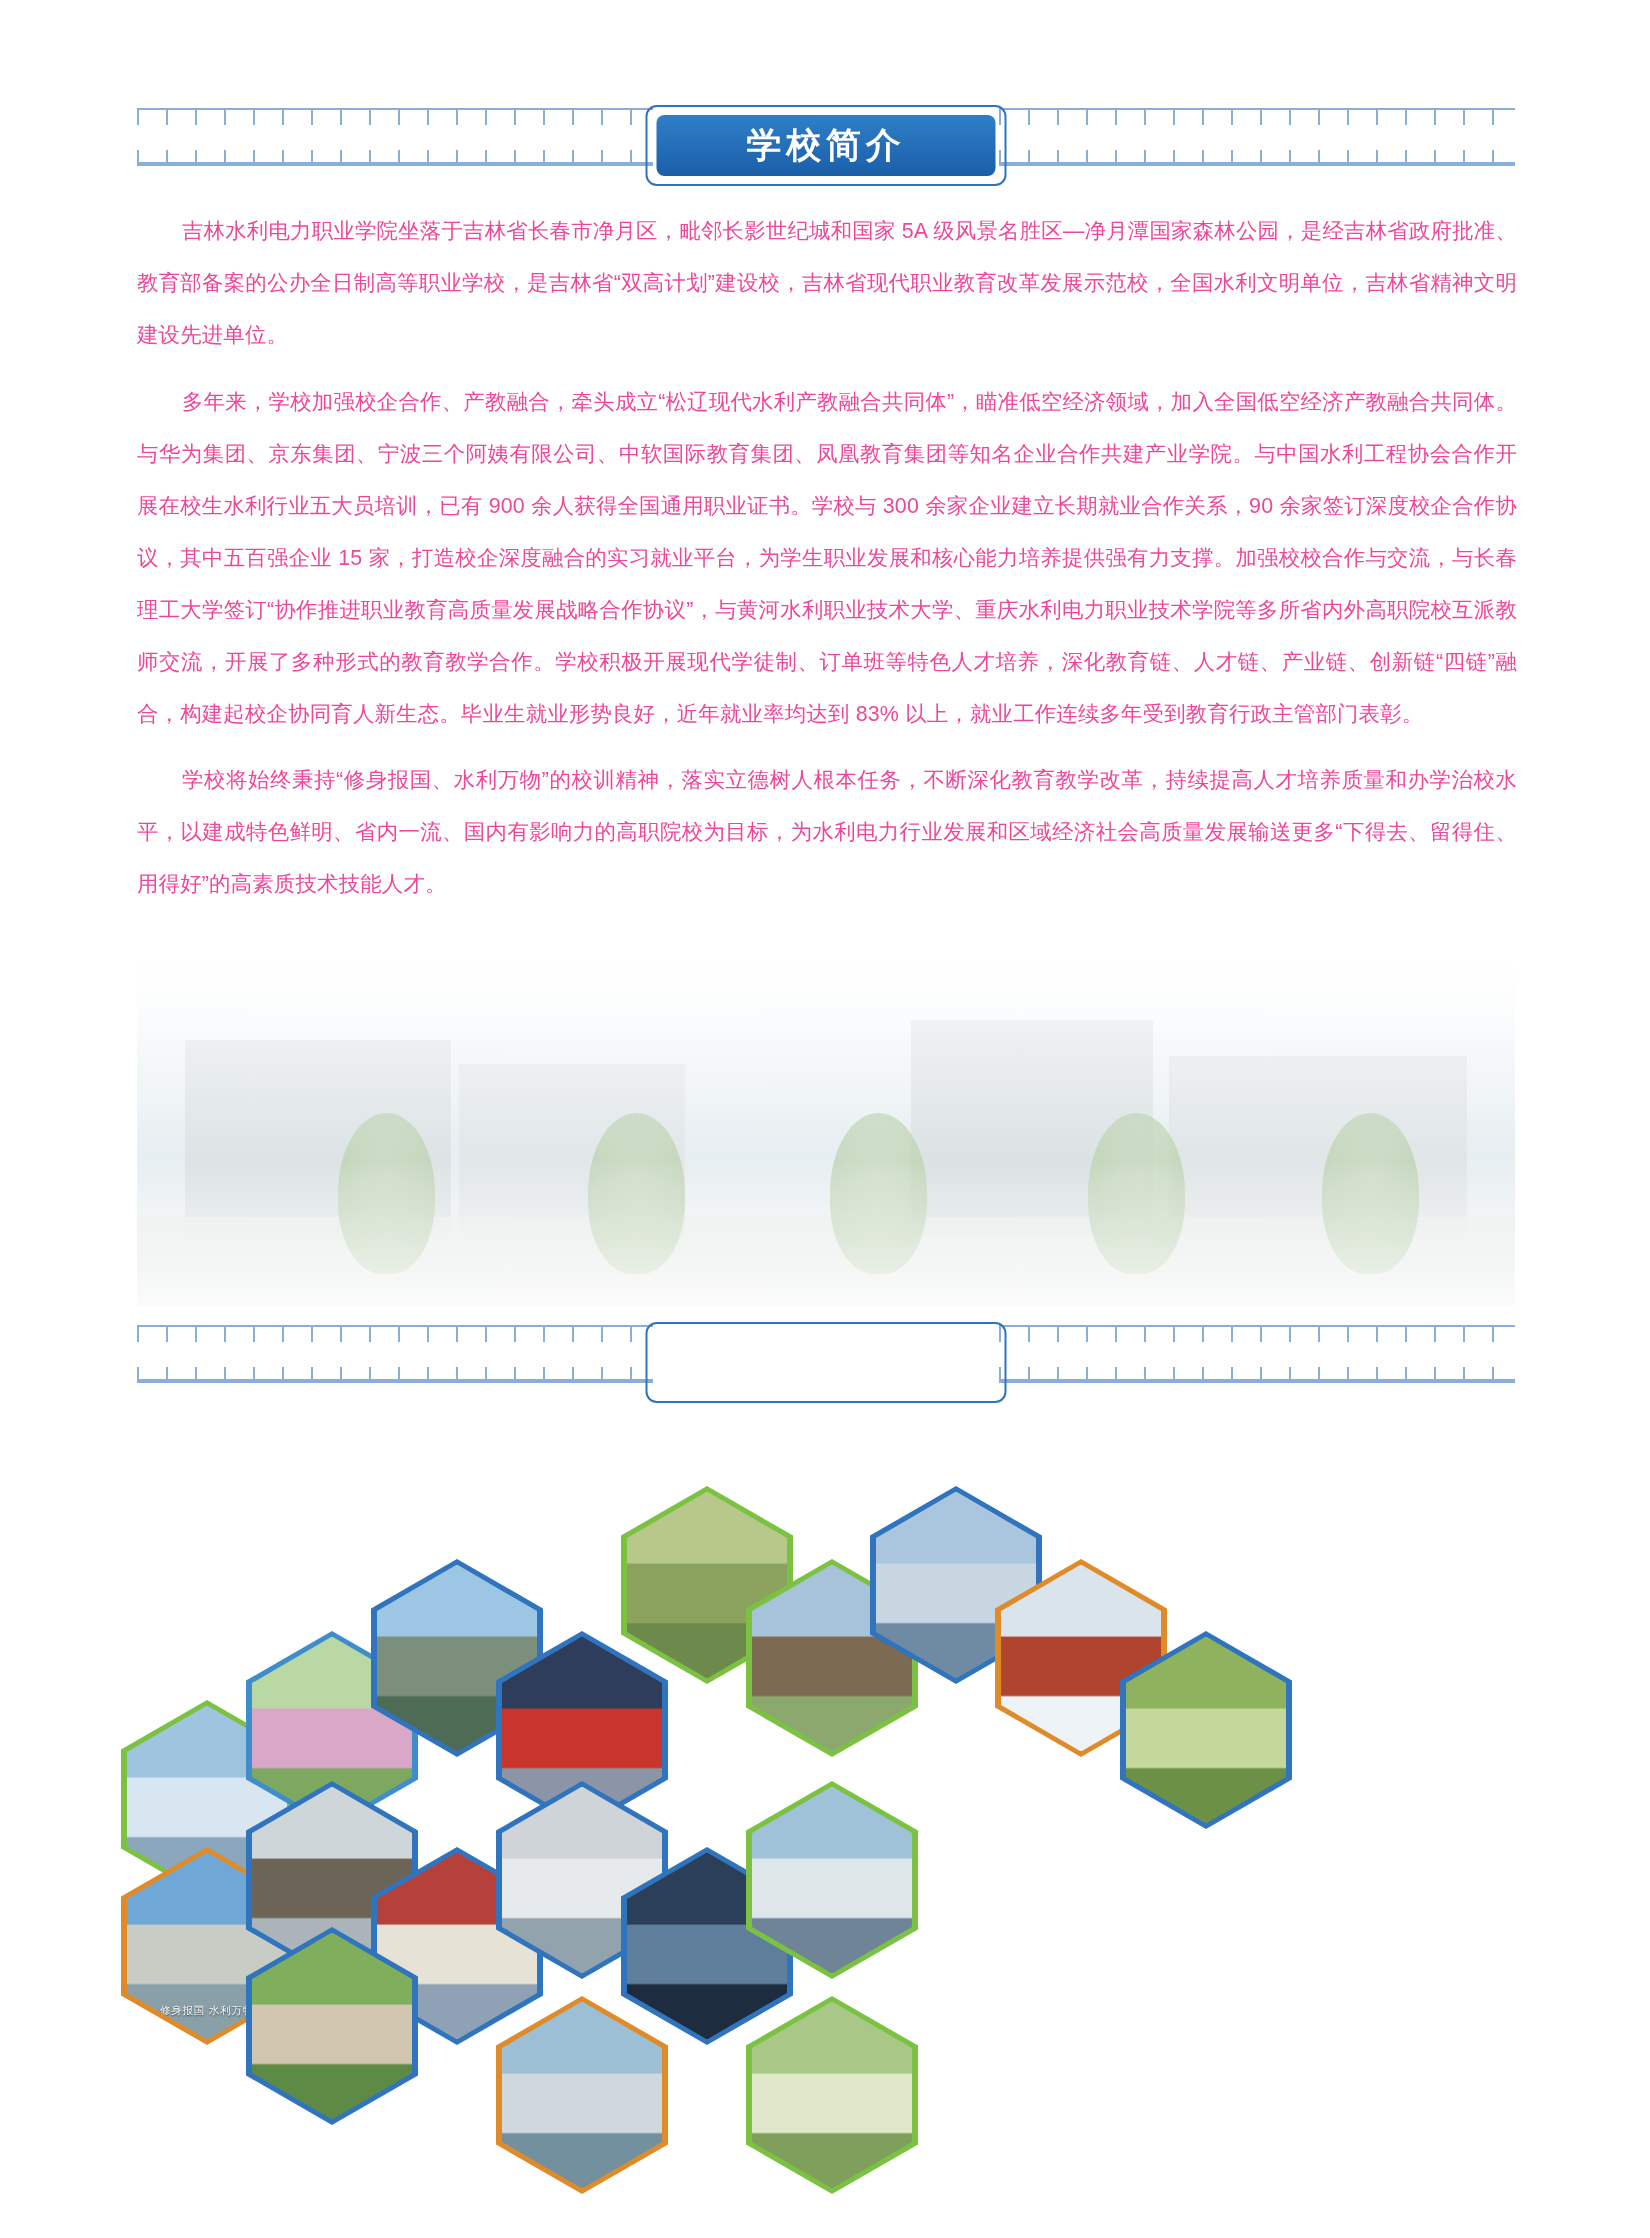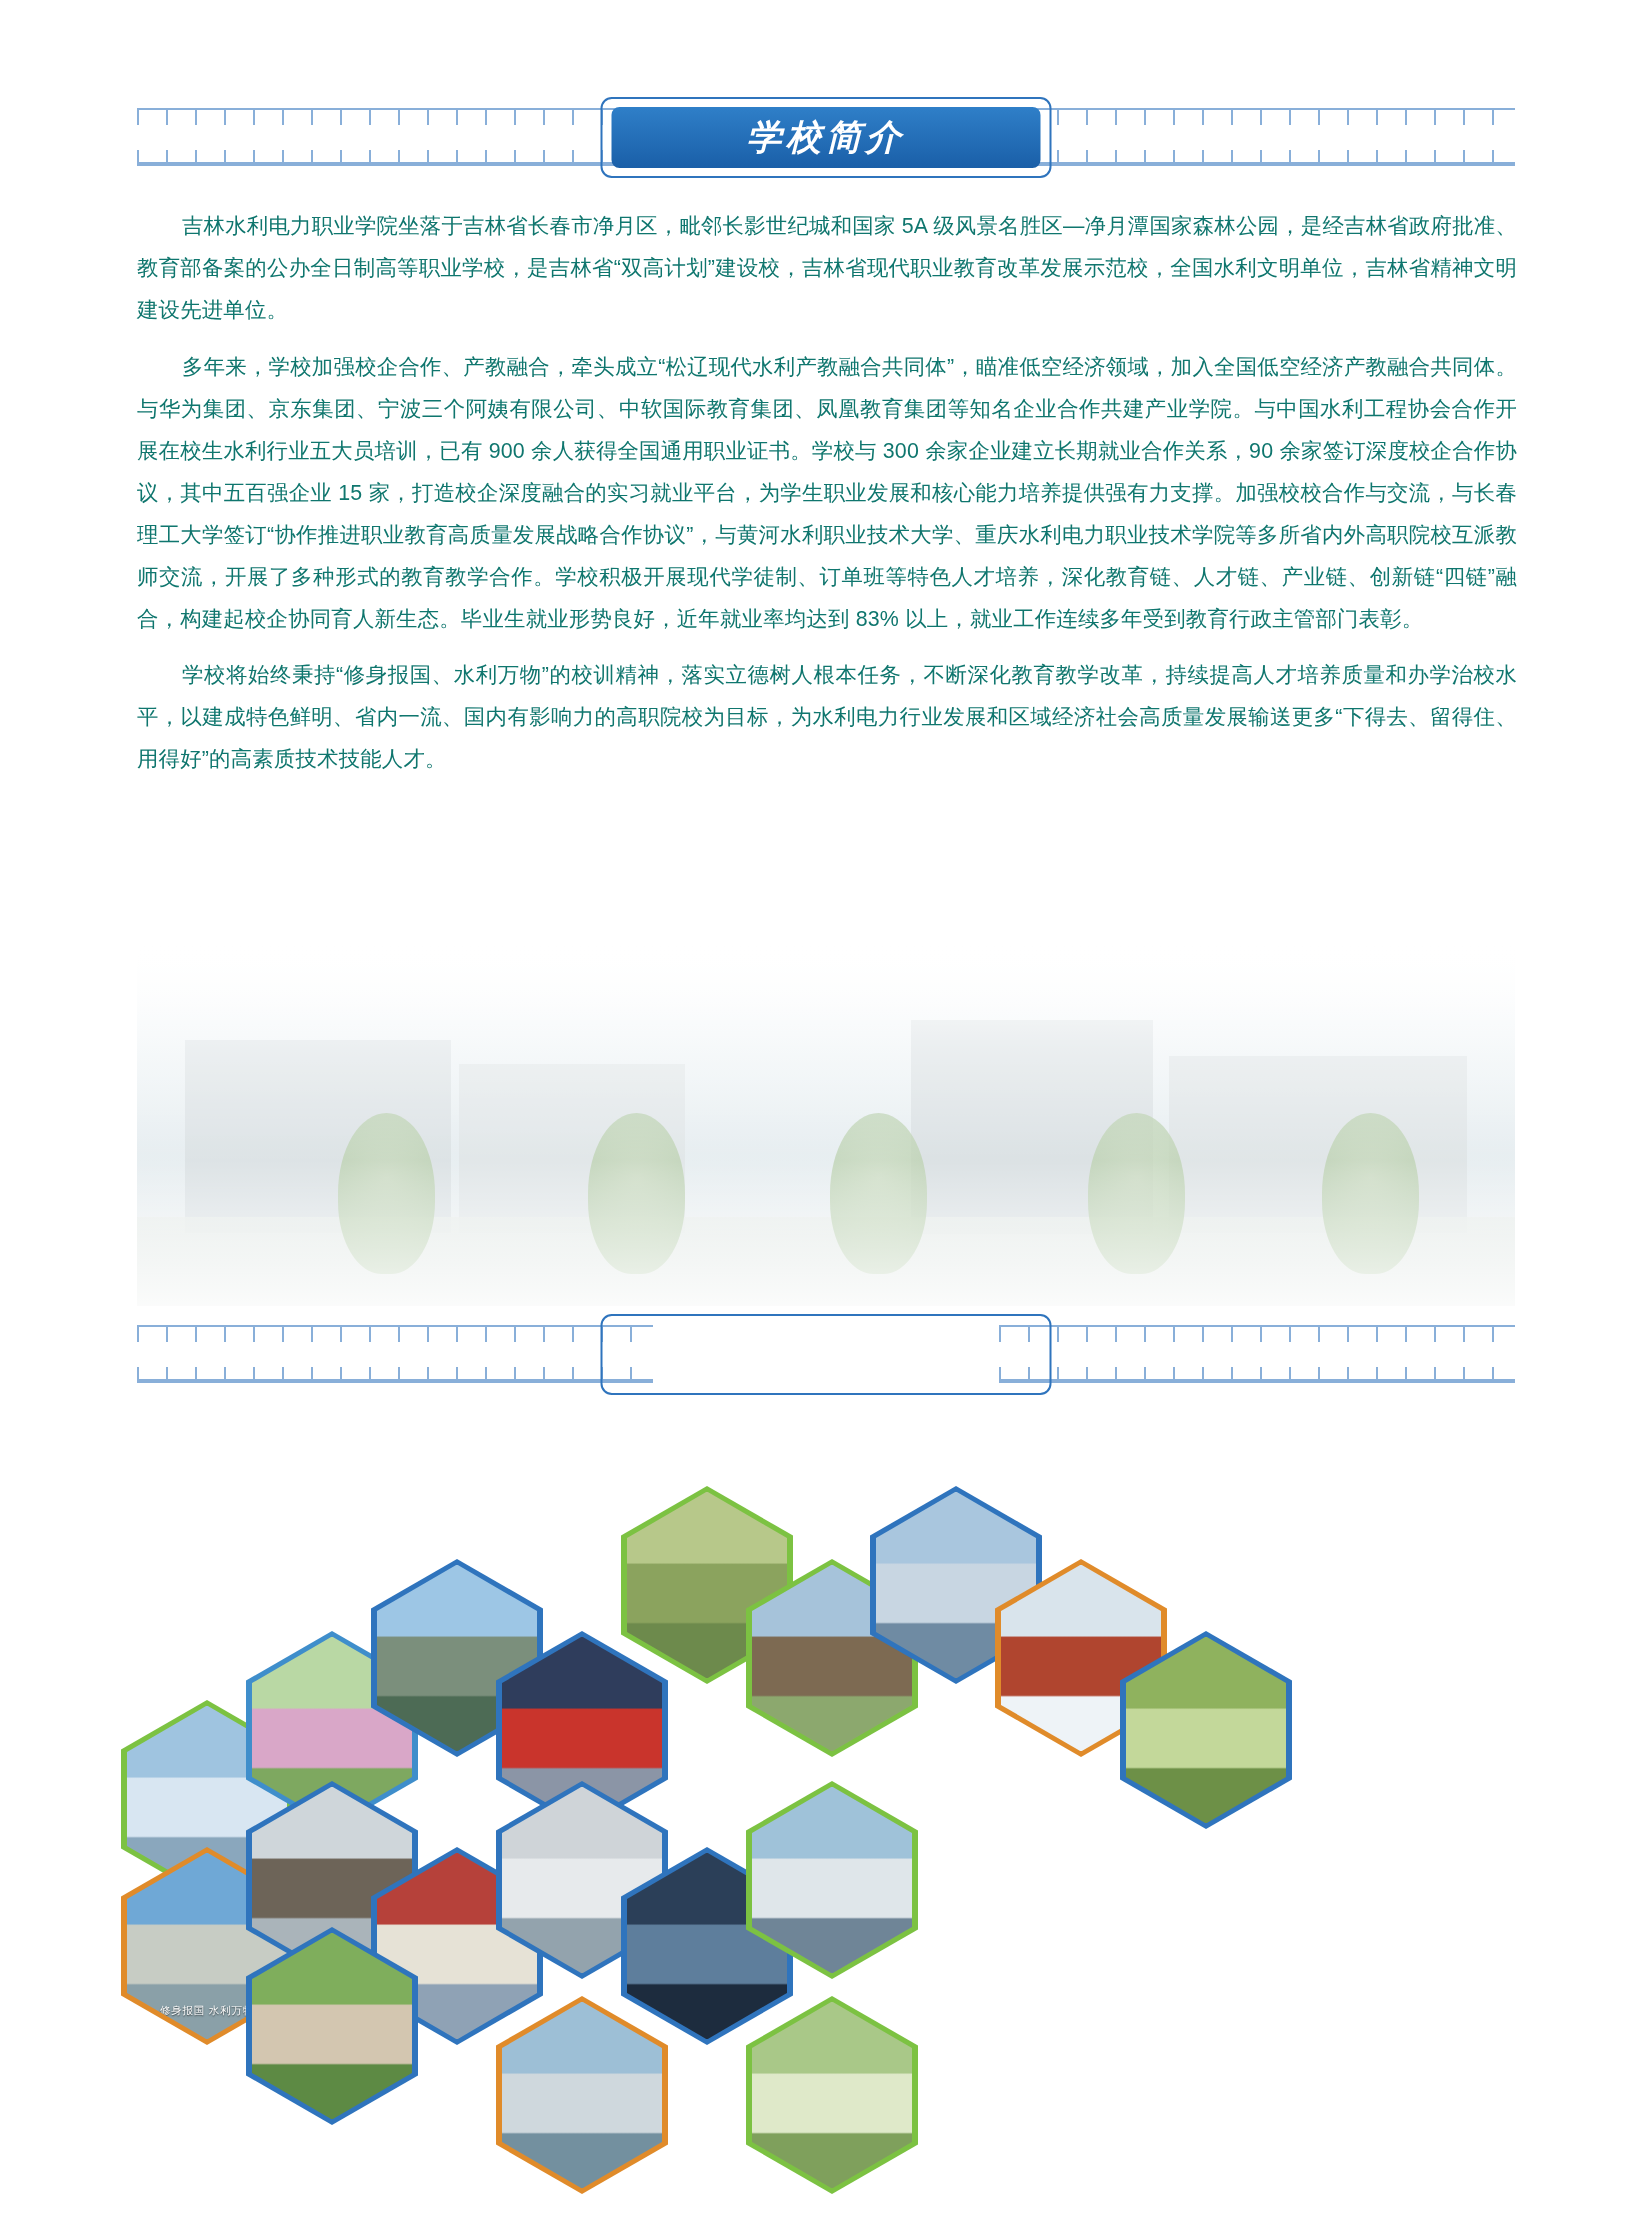--- a/index.html
+++ b/index.html
@@ -46,25 +46,24 @@
   .meander::before {
     content: "";
     position: absolute;
     left: 0; right: 0; top: 24px; bottom: 24px;
     background-image: repeating-linear-gradient(90deg, #2a6fbb 0 2.4px, transparent 2.4px 29px);
     opacity: .9;
   }
   .banner-wrap {
     position: absolute;
     left: 50%;
-    top: 0;
+    top: 8px;
     transform: translateX(-50%);
-    width: 451px;
+    width: 361px;
     height: 81px;
-    font-style: italic;
   }
   .banner-outline {
     position: absolute;
     inset: 0;
     border: 2.4px solid #2f74bd;
     border-radius: 11.3px;
     box-sizing: border-box;
   }
   .banner-fill {
     position: absolute;
@@ -84,22 +83,22 @@
 
   
   .article {
     position: absolute;
     left: 137px;
     top: 205px;
     width: 1380px;
   }
   .para {
     font-size: 21.4px;
-    line-height: 42px;
-    color: #0f766e;
+    line-height: 52px;
+    color: #ec4899;
     text-align: justify;
     text-justify: inter-ideograph;
     text-indent: 45px;
     margin: 0 0 14.5px 0;
     letter-spacing: 0.2px;
   }
 
   
   .photo-band {
     position: absolute;

